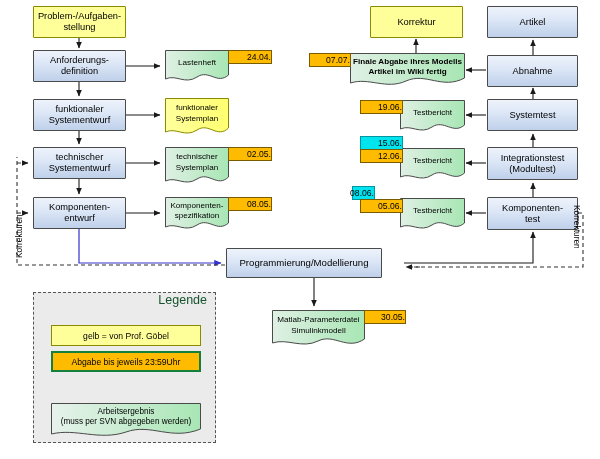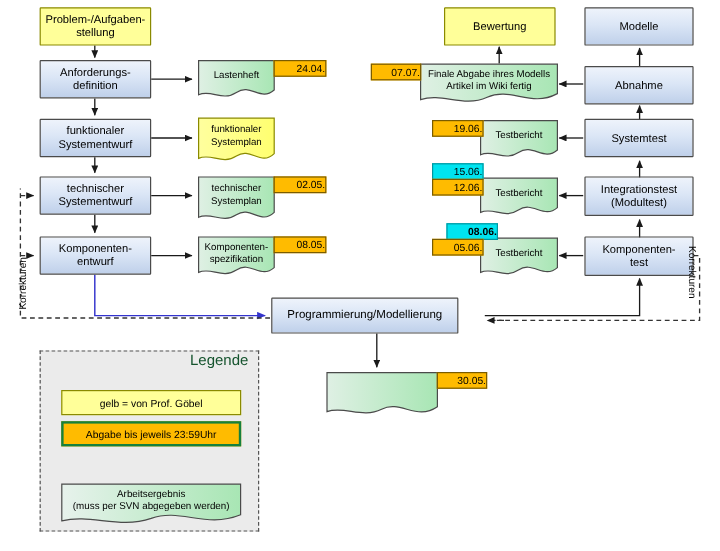--- a/index.html
+++ b/index.html
@@ -219,44 +219,44 @@
   </div>
   <div class="badge orange" style="left:228px;top:197px;width:44px;height:14px;">
     <span>08.05.</span>
   </div>
 
   <div class="rotlabel left" style="left:14px;top:258px;">
     <span>Korrekturen</span>
   </div>
 
   <div class="node pbox" style="left:487px;top:6px;width:91px;height:32px;">
-    <span>Modelle</span>
+    <span>Artikel</span>
   </div>
   <div class="node pbox" style="left:487px;top:55px;width:91px;height:32px;">
     <span>Abnahme</span>
   </div>
   <div class="node pbox" style="left:487px;top:99px;width:91px;height:32px;">
     <span>Systemtest</span>
   </div>
   <div class="node pbox" style="left:487px;top:147px;width:91px;height:33px;">
     <span>Integrationstest<br>(Modultest)</span>
   </div>
   <div class="node pbox" style="left:487px;top:197px;width:91px;height:33px;">
     <span>Komponenten-<br>test</span>
   </div>
 
   <div class="node ybox" style="left:370px;top:6px;width:93px;height:32px;">
-    <span>Bewertung</span>
+    <span>Korrektur</span>
   </div>
 
   <div class="doc" style="left:350px;top:53px;width:115px;height:35px;">
     <svg width="115" height="35" viewBox="0 0 115 35">
       <path d="M0.5,0.5 H114.5 V25 C92,37 76,19 56,28 C36,37 19,24 0.5,30 Z" fill="url(#docgreen)" stroke="#4a4a4a" stroke-width="1"></path>
     </svg>
-    <div class="doclabel" style="height:28px;">Finale Abgabe ihres Modells<br>Artikel im Wiki fertig</div>
+    <div class="doclabel" style="height:28px;font-weight:bold;">Finale Abgabe ihres Modells<br>Artikel im Wiki fertig</div>
   </div>
   <div class="badge orange" style="left:309px;top:53px;width:42px;height:14px;">
     <span>07.07.</span>
   </div>
 
   <div class="doc" style="left:400px;top:100px;width:65px;height:33px;">
     <svg width="65" height="33" viewBox="0 0 65 33">
       <path d="M0.5,0.5 H64.5 V25 C53,35 44,19 32,27 C20,35 11,24 0.5,29 Z" fill="url(#docgreen)" stroke="#4a4a4a" stroke-width="1"></path>
     </svg>
     <div class="doclabel" style="height:26px;">Testbericht</div>
@@ -277,39 +277,40 @@
   <div class="badge orange" style="left:360px;top:149px;width:43px;height:14px;">
     <span>12.06.</span>
   </div>
 
   <div class="doc" style="left:400px;top:198px;width:65px;height:33px;">
     <svg width="65" height="33" viewBox="0 0 65 33">
       <path d="M0.5,0.5 H64.5 V25 C53,35 44,19 32,27 C20,35 11,24 0.5,29 Z" fill="url(#docgreen)" stroke="#4a4a4a" stroke-width="1"></path>
     </svg>
     <div class="doclabel" style="height:26px;">Testbericht</div>
   </div>
-  <div class="badge cyan" style="left:372px;top:186px;width:43px;height:14px;font-weight:bold;">
+  <div class="badge cyan" style="left:352px;top:186px;width:23px;height:14px;">
     <span>08.06.</span>
   </div>
   <div class="badge orange" style="left:360px;top:199px;width:43px;height:14px;">
     <span>05.06.</span>
   </div>
 
   <div class="rotlabel right" style="left:582px;top:205px;">
     <span>Korrekturen</span>
   </div>
 
   <div class="node pbox" style="left:226px;top:248px;width:156px;height:30px;font-size:9.6px;">
     <span>Programmierung/Modellierung</span>
   </div>
 
   <div class="doc" style="left:272px;top:310px;width:93px;height:39px;">
     <svg width="93" height="39" viewBox="0 0 93 39">
       <path d="M0.5,0.5 H92.5 V29 C75,41 62,23 46,31 C30,39 15,28 0.5,33 Z" fill="url(#docgreen)" stroke="#4a4a4a" stroke-width="1"></path>
     </svg>
+    <div class="doclabel" style="height:31px;">Matlab-Parameterdatei<br>Simulinkmodell</div>
   </div>
   <div class="badge orange" style="left:364px;top:310px;width:42px;height:14px;">
     <span>30.05.</span>
   </div>
 
   <div id="legend" style="left:33px;top:292px;width:183px;height:151px;">
     <div class="ltitle">Legende</div>
 
     <div class="litem yellow" style="left:17px;top:32px;width:150px;height:21px;">
       <span>gelb = von Prof. Göbel</span>

